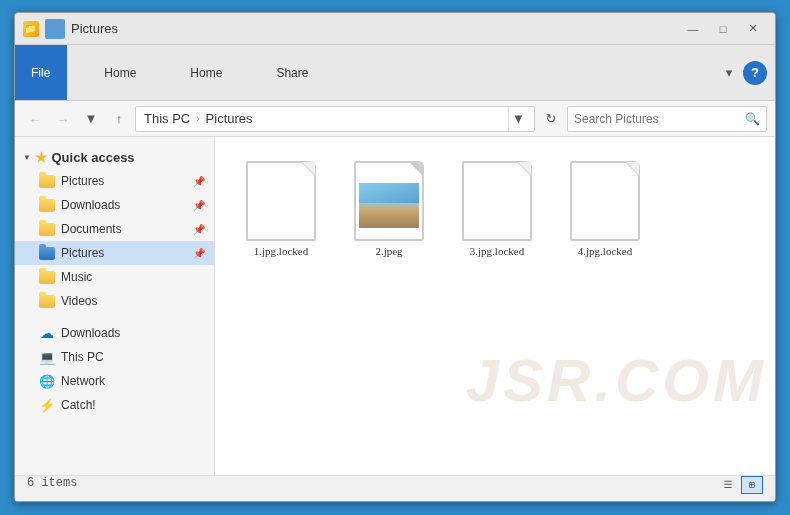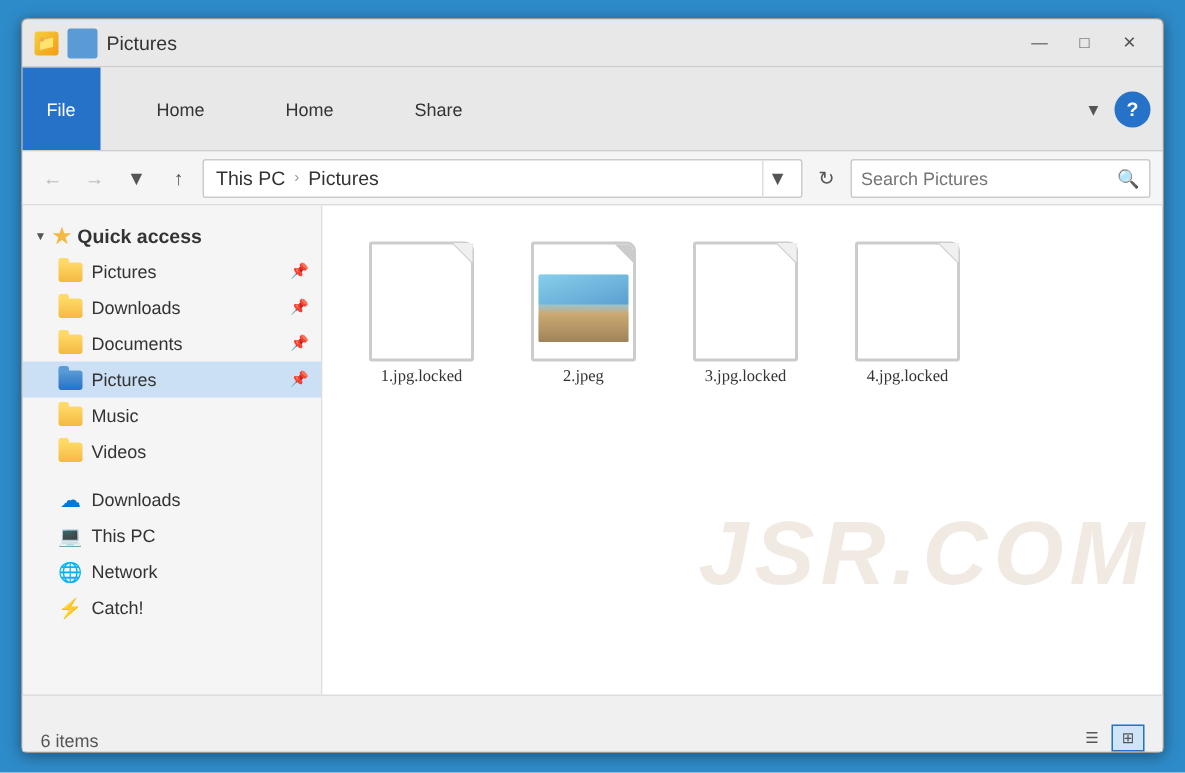--- a/index.html
+++ b/index.html
@@ -389,29 +389,30 @@
     .file-name {
       font-size: 11px;
       text-align: center;
       color: #333;
       line-height: 1.2;
       word-break: break-all;
     }
 
     
     .status-bar {
-      height: 38px;
+      height: 26px;
       background: #f0f0f0;
       border-top: 1px solid #ddd;
       display: flex;
-      align-items: flex-end;
+      align-items: flex-start;
       justify-content: space-between;
       padding: 0 12px;
       font-size: 12px;
       color: #555;
+      font-family: Liberation Mono, monospace;
     }
     .view-buttons {
       display: flex;
       gap: 2px;
     }
     .view-btn {
       width: 22px; height: 18px;
       display: flex; align-items: center; justify-content: center;
       cursor: pointer;
       border: 1px solid transparent;

